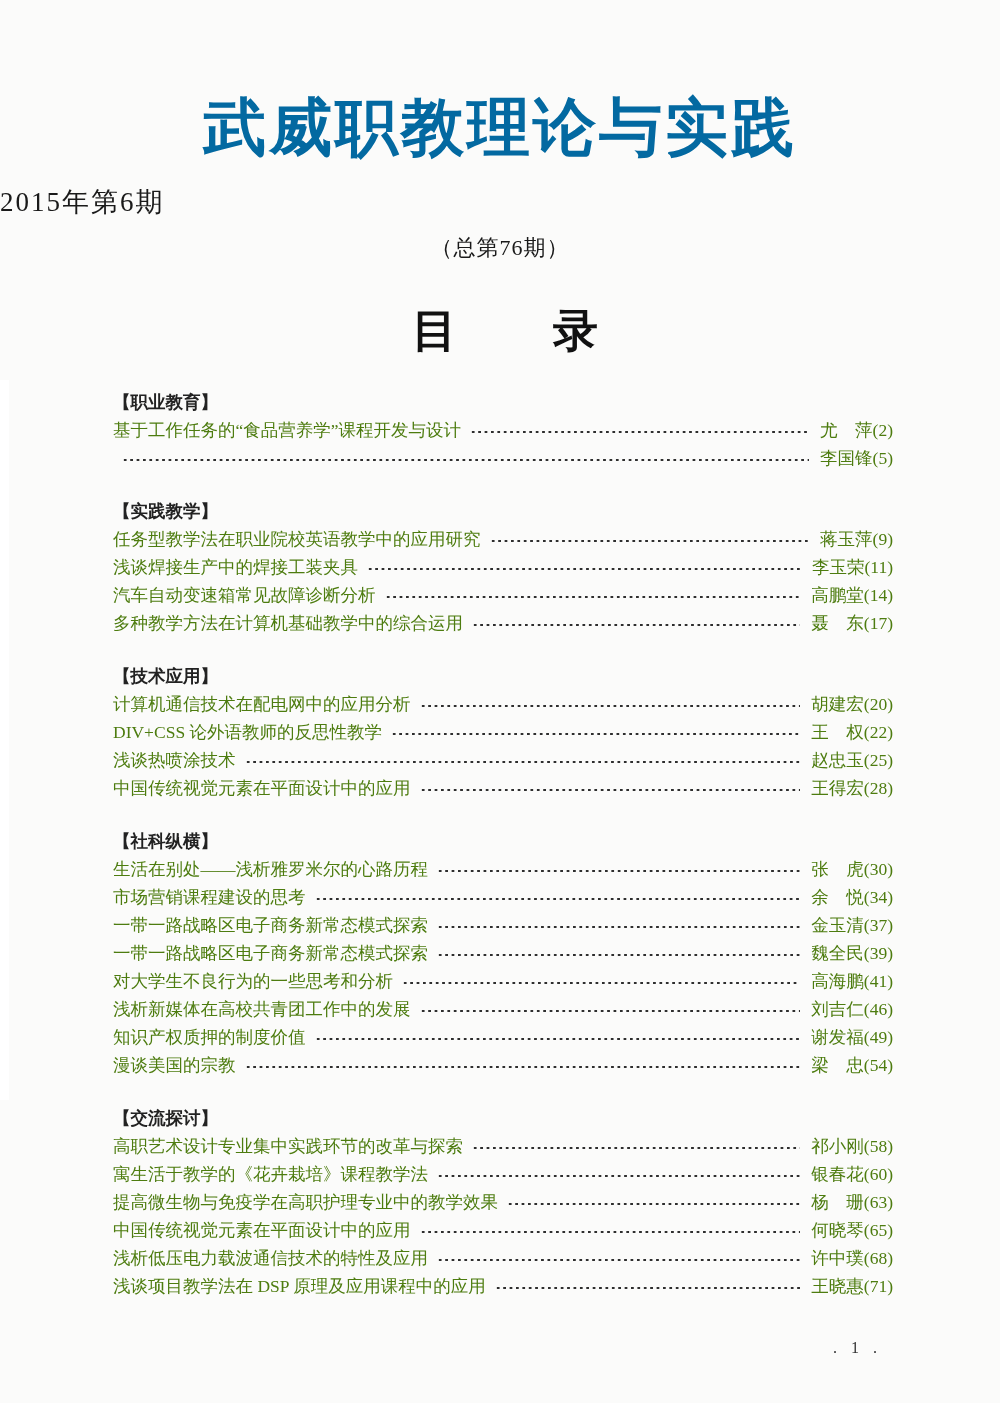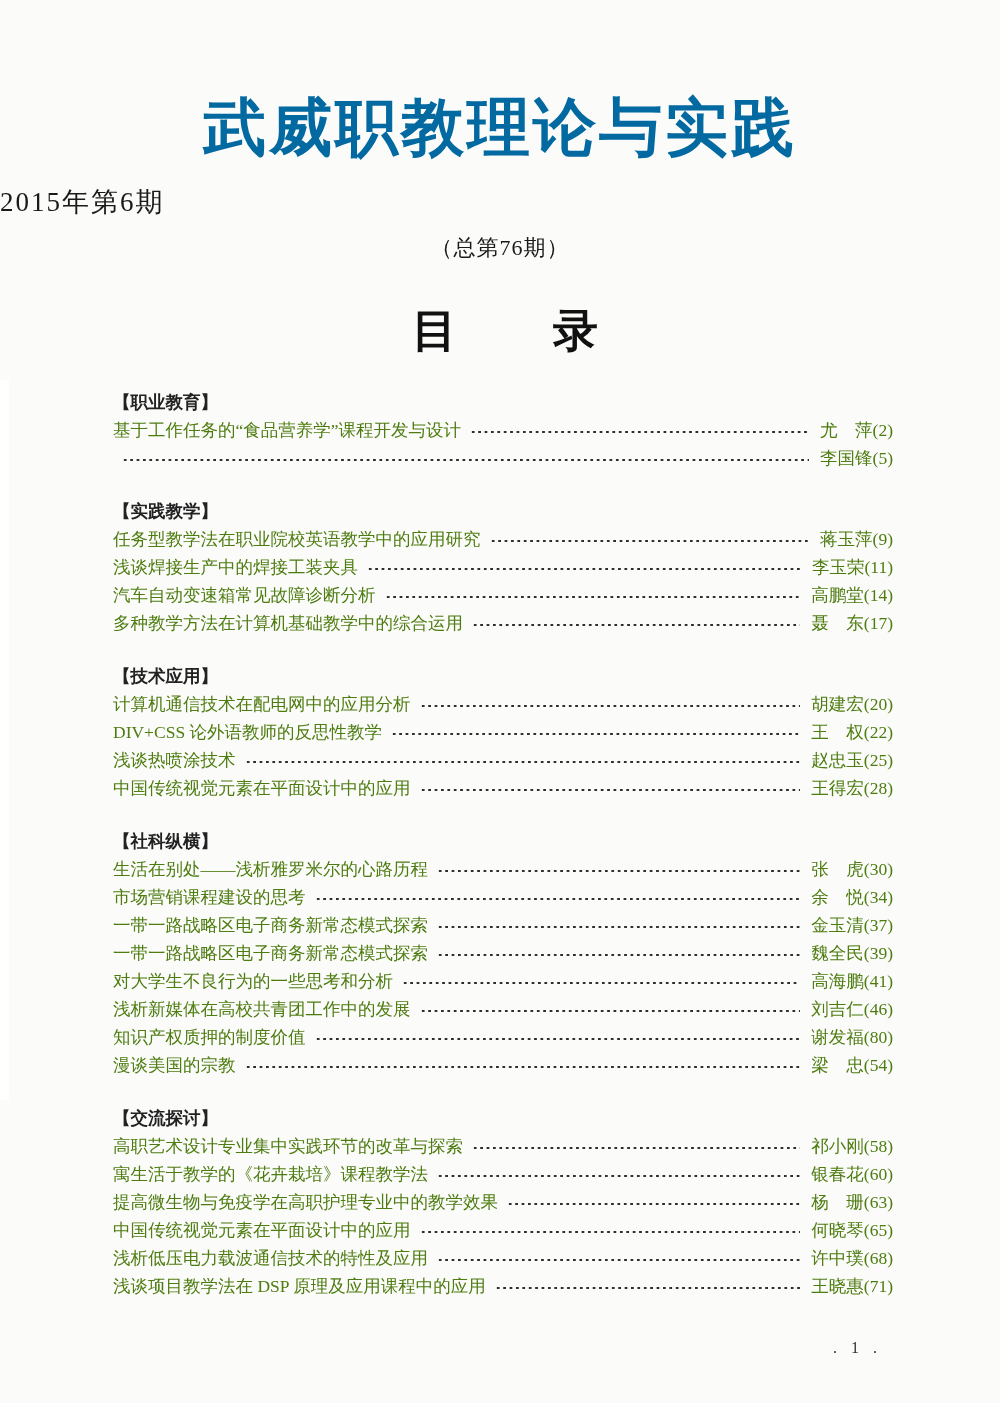--- a/index.html
+++ b/index.html
@@ -203,21 +203,21 @@
           <span class="ap"><span class="au">高海鹏</span><span class="pg">(41)</span></span>
         </div>
         <div class="row">
           <span class="t">浅析新媒体在高校共青团工作中的发展</span>
           <span class="dots"></span>
           <span class="ap"><span class="au">刘吉仁</span><span class="pg">(46)</span></span>
         </div>
         <div class="row">
           <span class="t">知识产权质押的制度价值</span>
           <span class="dots"></span>
-          <span class="ap"><span class="au">谢发福</span><span class="pg">(80)</span></span>
+          <span class="ap"><span class="au">谢发福</span><span class="pg">(49)</span></span>
         </div>
         <div class="row">
           <span class="t">漫谈美国的宗教</span>
           <span class="dots"></span>
           <span class="ap"><span class="au">梁　忠</span><span class="pg">(54)</span></span>
         </div>
       </div>
       <div class="section">
         <div class="section-header">【交流探讨】</div>
         <div class="row">

